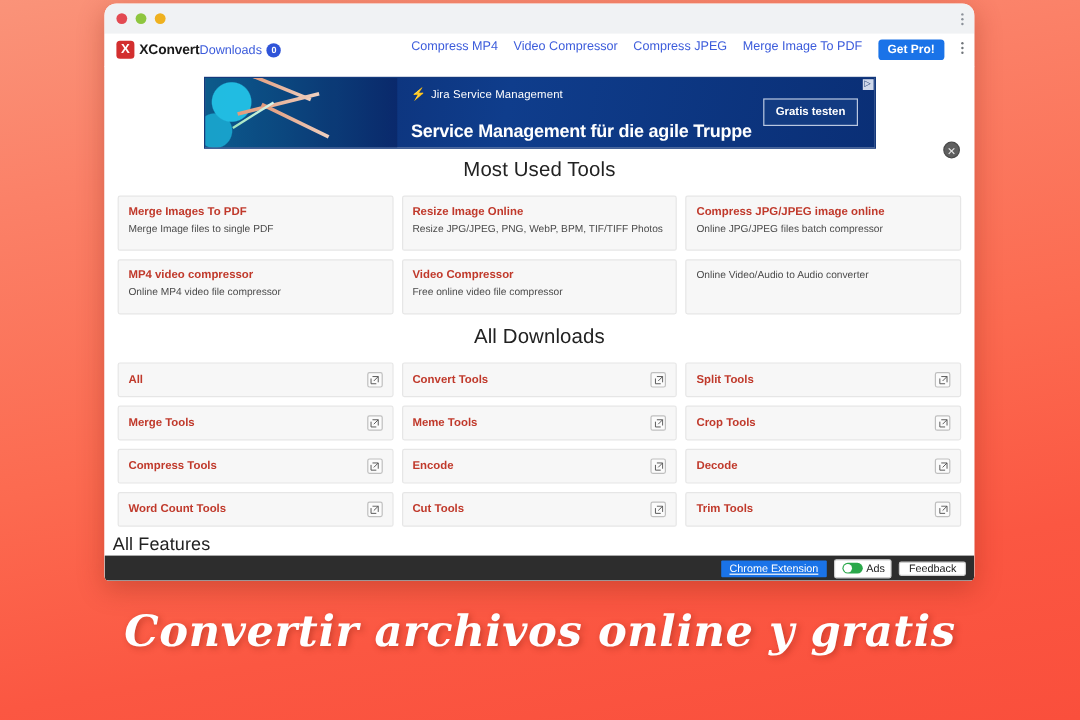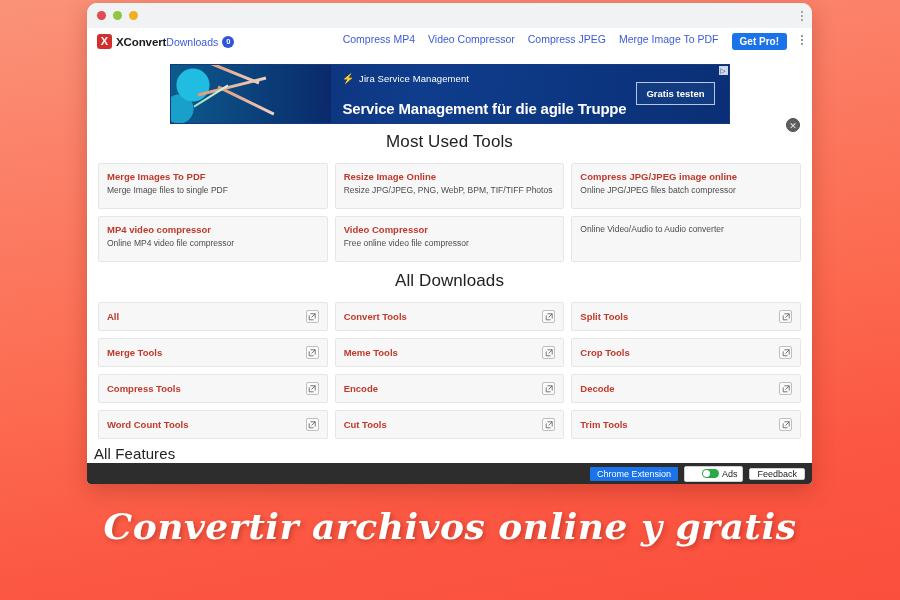--- a/index.html
+++ b/index.html
@@ -129,25 +129,25 @@
   }
   .ext-icon svg{display:block;}
 
   
   #bottom-bar{
     position:absolute;left:0;right:0;bottom:0;height:21px;background:#2d2d2d;
     display:flex;align-items:center;justify-content:flex-end;gap:6px;padding:0 7px;
   }
   .chrome-ext{
     background:#1a73e8;color:#fff;font-size:9px;padding:2px 7px;
-    cursor:pointer;border-radius:1px;
+    text-decoration:underline;cursor:pointer;border-radius:1px;
   }
   .ads-toggle{
     background:#fff;border:1px solid #cfcfcf;border-radius:2px;
-    display:flex;align-items:center;gap:3px;padding:2px 5px 2px 17px;cursor:pointer;
+    display:flex;align-items:center;gap:3px;padding:2px 5px 2px 6px;cursor:pointer;
   }
   .switch{width:17px;height:9px;border-radius:5px;background:#2aa84a;position:relative;}
   .switch .knob{
     position:absolute;left:1px;top:1px;width:7px;height:7px;border-radius:50%;background:#fff;
   }
   .ads-label{font-size:9px;color:#222;}
   .feedback-btn{
     background:#fff;border:1px solid #cfcfcf;border-radius:2px;
     font-size:9px;color:#222;padding:0 7px;cursor:pointer;
   }

